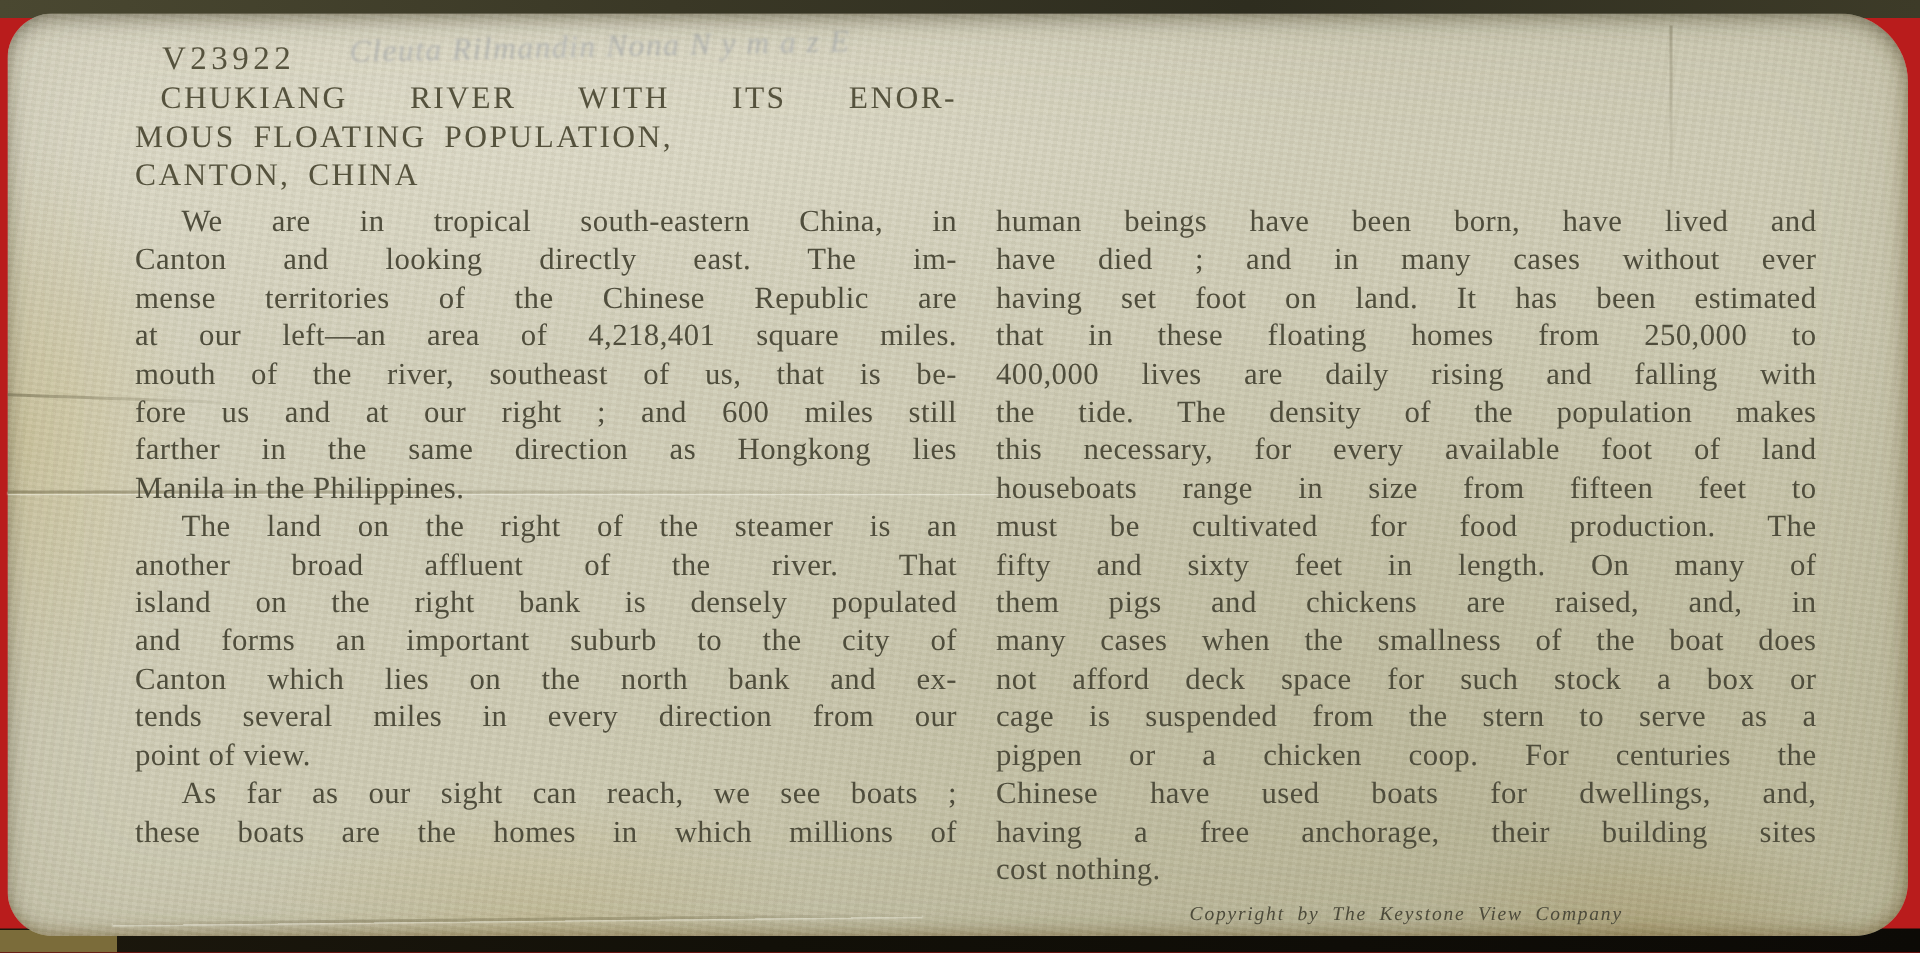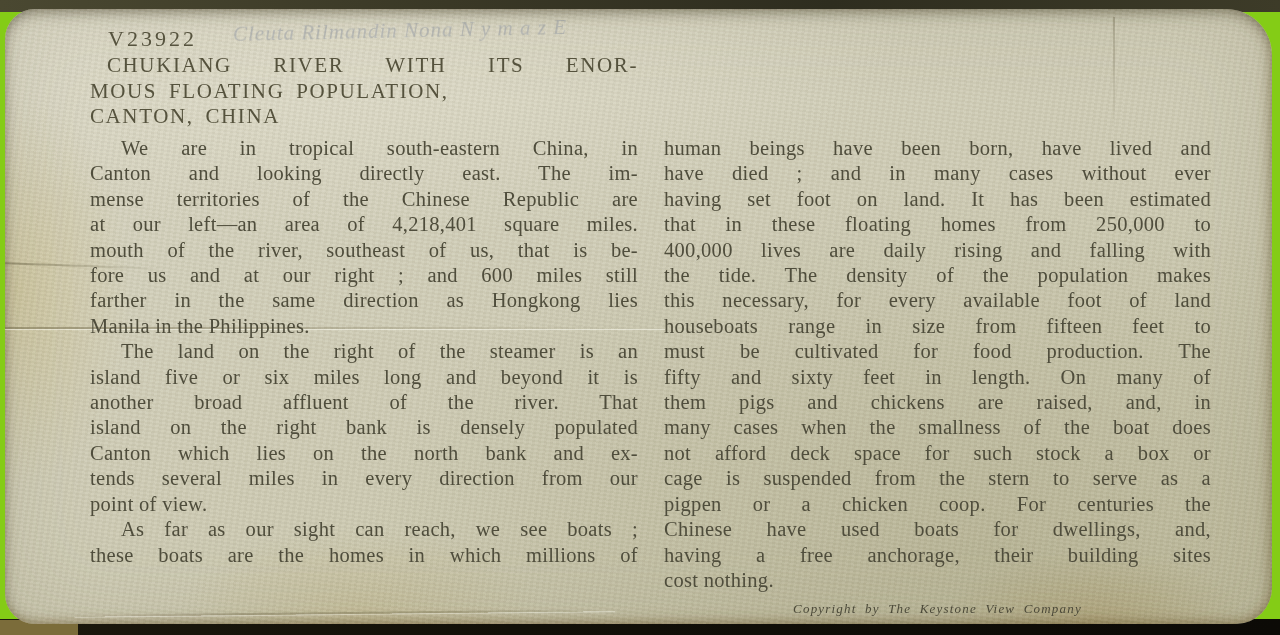--- a/index.html
+++ b/index.html
@@ -1,21 +1,21 @@
 <!DOCTYPE html>
 <html><head>
 <meta charset="utf-8">
 <style>
   html,body{margin:0;padding:0;}
   body{
     width:1280px;height:635px;overflow:hidden;
     background:#070605;
     font-family:"Liberation Serif","DejaVu Serif",serif;
   }
-  .scene{position:relative;width:1280px;height:635px;background:#84cc16;overflow:hidden;}
+  .scene{position:relative;width:1280px;height:635px;background:#b91c1c;overflow:hidden;}
   .bg-top-band{position:absolute;top:0;left:0;width:100%;height:12px;
     background:linear-gradient(90deg,#4a4831 0%,#3a3826 35%,#2e2d1f 65%,#3d3b28 100%);}
   .bg-bottom-band{position:absolute;bottom:0;left:0;width:100%;height:16px;
     background:linear-gradient(90deg,#1c180d 0%,#121008 40%,#0c0a06 100%);}
   .bg-brown-sliver{position:absolute;bottom:0;left:0;width:78px;height:15px;background:#7b6c3a;}
 
   .card{
     position:absolute;left:5px;top:9px;right:8px;bottom:11px;
     border-radius:30px 46px 36px 30px;
     background:
@@ -109,23 +109,23 @@
     <div class="col col-left">
         <div class="tline indent">We are in tropical south-eastern China, in</div>
         <div class="tline">Canton and looking directly east. The im-</div>
         <div class="tline">mense territories of the Chinese Republic are</div>
         <div class="tline">at our left—an area of 4,218,401 square miles.</div>
         <div class="tline">mouth of the river, southeast of us, that is be-</div>
         <div class="tline">fore us and at our right ; and 600 miles still</div>
         <div class="tline">farther in the same direction as Hongkong lies</div>
         <div class="tline last">Manila in the Philippines.</div>
         <div class="tline indent">The land on the right of the steamer is an</div>
-        <div class="tline">island five or six miles long and beyond it is</div>
         <div class="tline">another broad affluent of the river. That</div>
         <div class="tline">island on the right bank is densely populated</div>
+        <div class="tline">and forms an important suburb to the city of</div>
         <div class="tline">Canton which lies on the north bank and ex-</div>
         <div class="tline">tends several miles in every direction from our</div>
         <div class="tline last">point of view.</div>
         <div class="tline indent">As far as our sight can reach, we see boats ;</div>
         <div class="tline">these boats are the homes in which millions of</div>
       </div>
 
     <div class="col col-right">
         <div class="tline">human beings have been born, have lived and</div>
         <div class="tline">have died ; and in many cases without ever</div>

